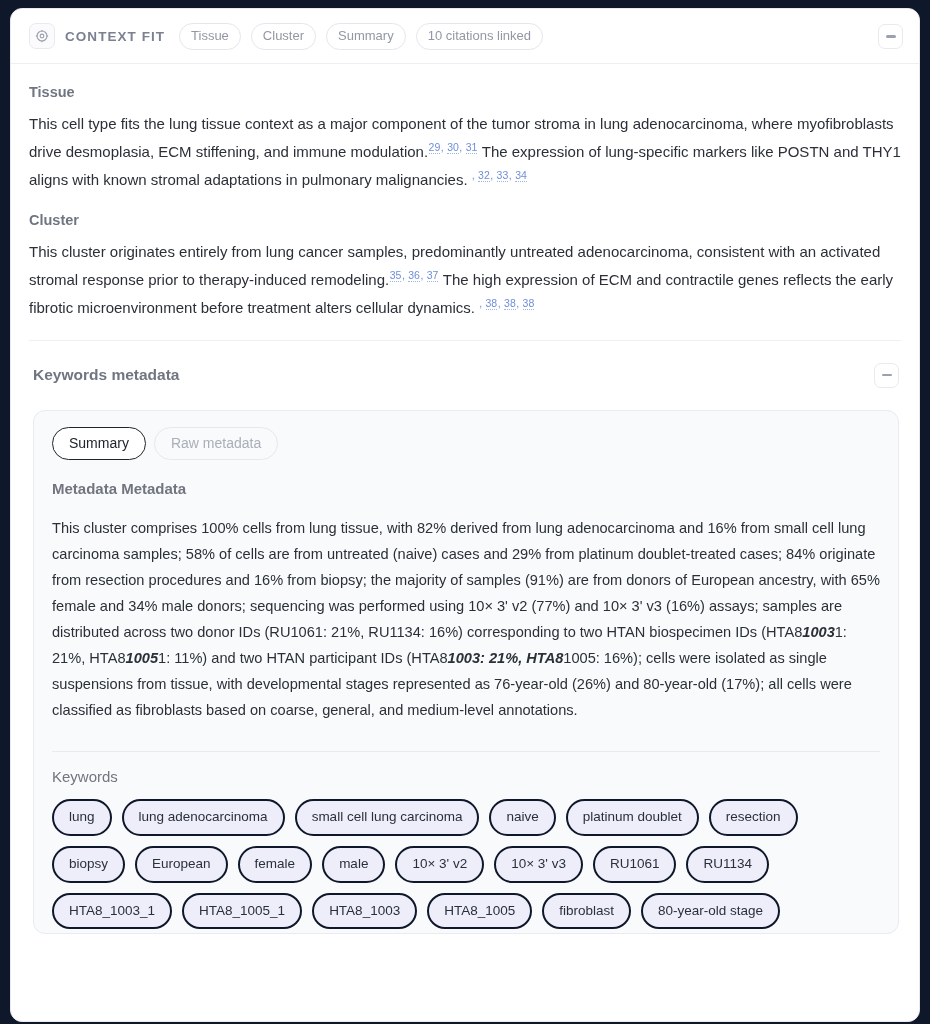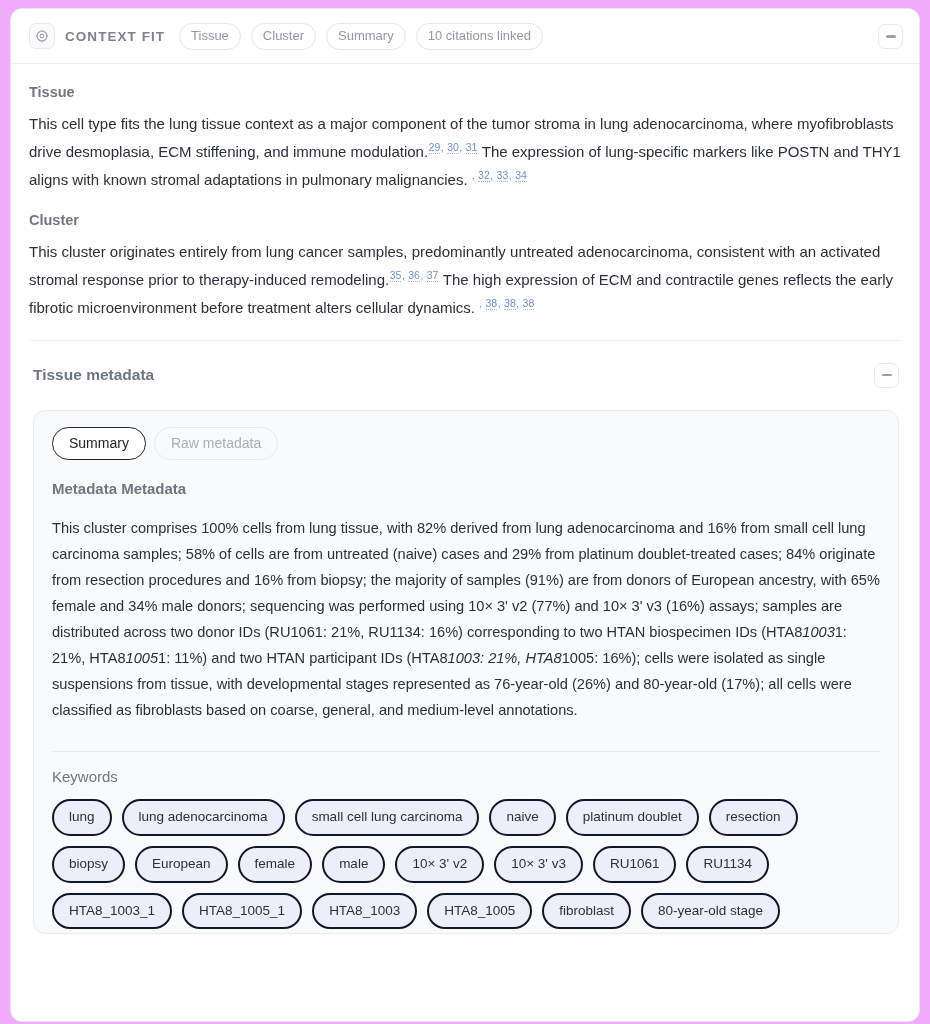--- a/index.html
+++ b/index.html
@@ -5,21 +5,21 @@
   * { box-sizing: border-box; }
   html, body {
     margin: 0; padding: 0;
     width: 930px; height: 1024px;
     background: #ffffff;
     font-family: "Liberation Sans", "DejaVu Sans", sans-serif;
     -webkit-font-smoothing: antialiased;
   }
   .page {
     width: 930px; height: 1024px;
-    background: #f0abfc;
+    background: #0f172a;
     padding: 8px 10px 0 10px;
     overflow: hidden;
   }
   .outer-card {
     border: 1px solid #e8eaee;
     border-radius: 12px;
     background: #ffffff;
     width: 910px;
     min-height: 1014px;
     padding: 0;
@@ -140,21 +140,21 @@
   .sub-label {
     font-size: 15px; font-weight: bold; color: #70757f;
     margin: 0 0 18px 0;
   }
   .summary-text {
     font-size: 14.6px;
     line-height: 26px;
     color: #2b3038;
     margin: 0;
   }
-  .summary-text em { font-style: italic; }
+  .summary-text em { font-style: italic; font-weight: bold; }
   hr.inner-div {
     border: none; border-top: 1px solid #e9ebef;
     margin: 28px 0 16px 0;
   }
   .kw-label { font-size: 15px; font-weight: normal; color: #70757f; margin-bottom: 14px; }
   .kw-wrap { display: flex; flex-wrap: wrap; gap: 10px; }
   .kw {
     background: #eeeefb;
     border: 2px solid #0f172a;
     border-radius: 999px;
@@ -203,21 +203,21 @@
 
       <div class="sec-label">Cluster</div>
       <p class="para">
         <span>This cluster originates entirely from lung cancer samples, predominantly untreated adenocarcinoma, consistent with an activated stromal response prior to therapy-induced remodeling.</span><sup class="cite">35</sup><sup class="cite-sep">, </sup><sup class="cite">36</sup><sup class="cite-sep">, </sup><sup class="cite">37</sup>
         <span>The high expression of ECM and contractile genes reflects the early fibrotic microenvironment before treatment alters cellular dynamics.</span><span class="lead-dot">&nbsp;</span><sup class="cite-sep">, </sup><sup class="cite">38</sup><sup class="cite-sep">, </sup><sup class="cite">38</sup><sup class="cite-sep">, </sup><sup class="cite">38</sup>
       </p>
 
       <hr class="divider">
 
       <div class="cm-head">
-        <div class="cm-title">Tissue metadata</div>
+        <div class="cm-title">Keywords metadata</div>
         <div class="spacer"></div>
         <div class="minus-btn">
           <span class="bar"></span>
         </div>
       </div>
 
       <div class="inner-card">
         <div class="tabs">
           <div class="tab active">Summary</div>
           <div class="tab inactive">Raw metadata</div>

